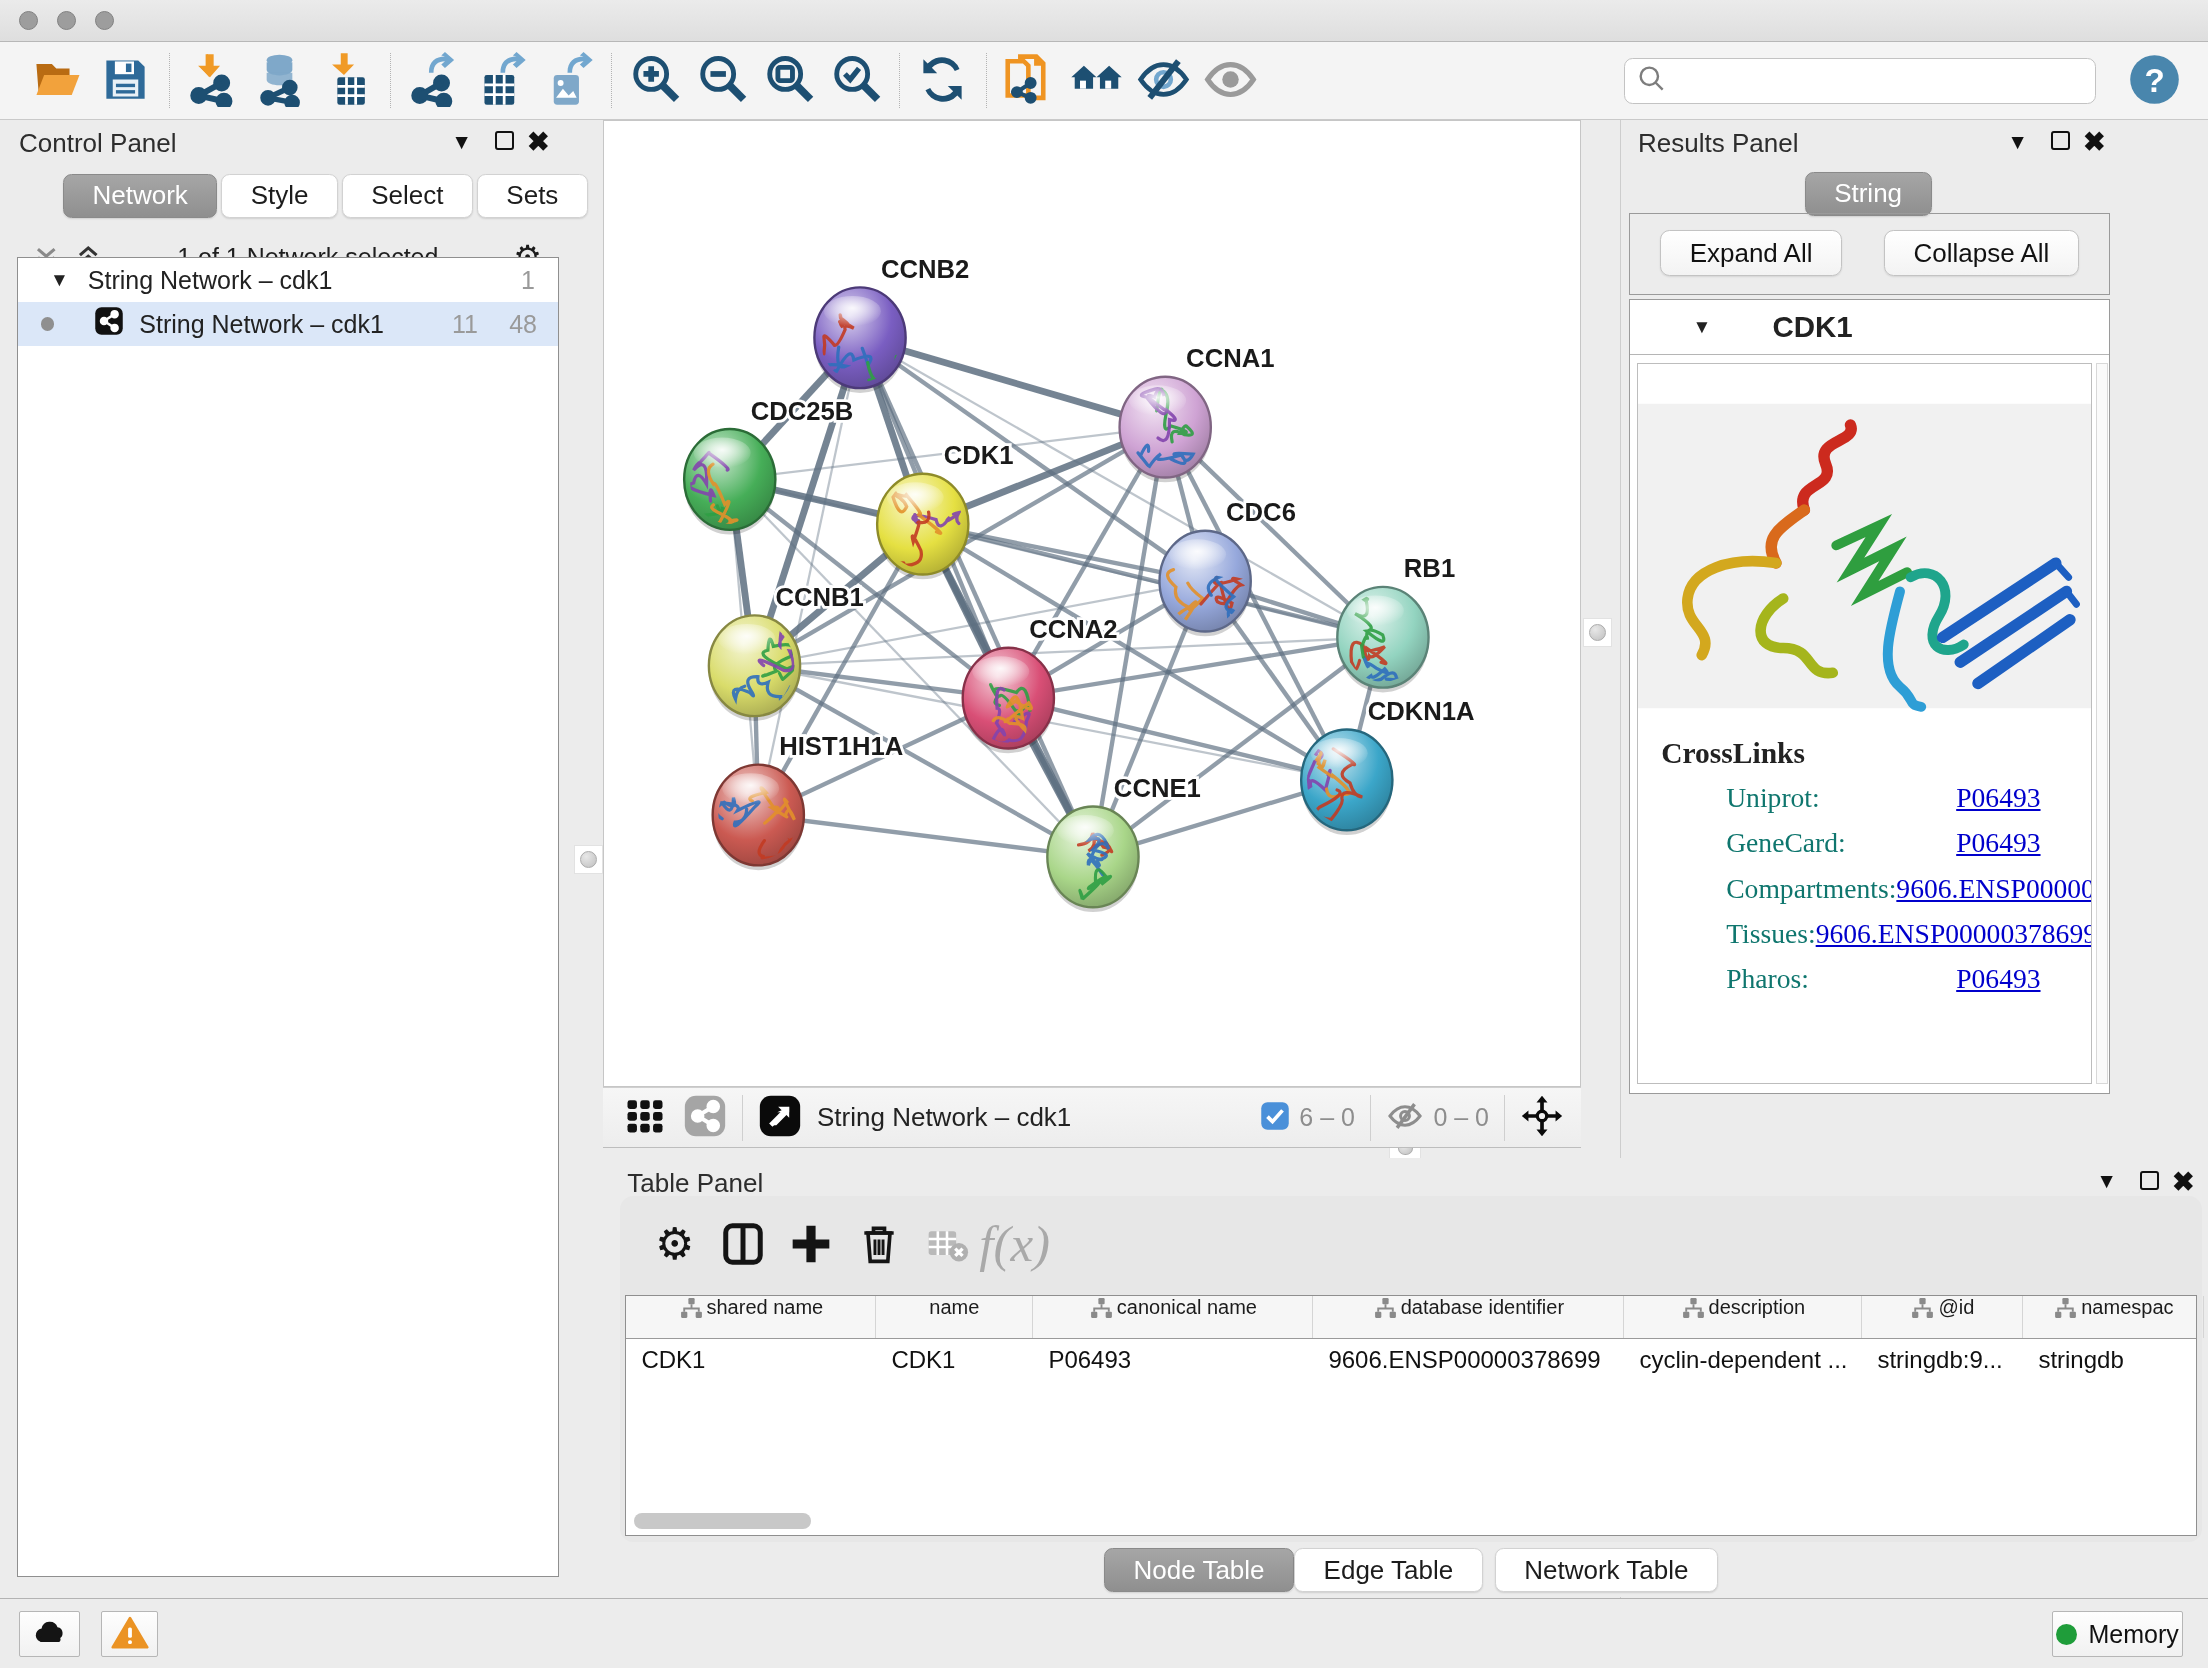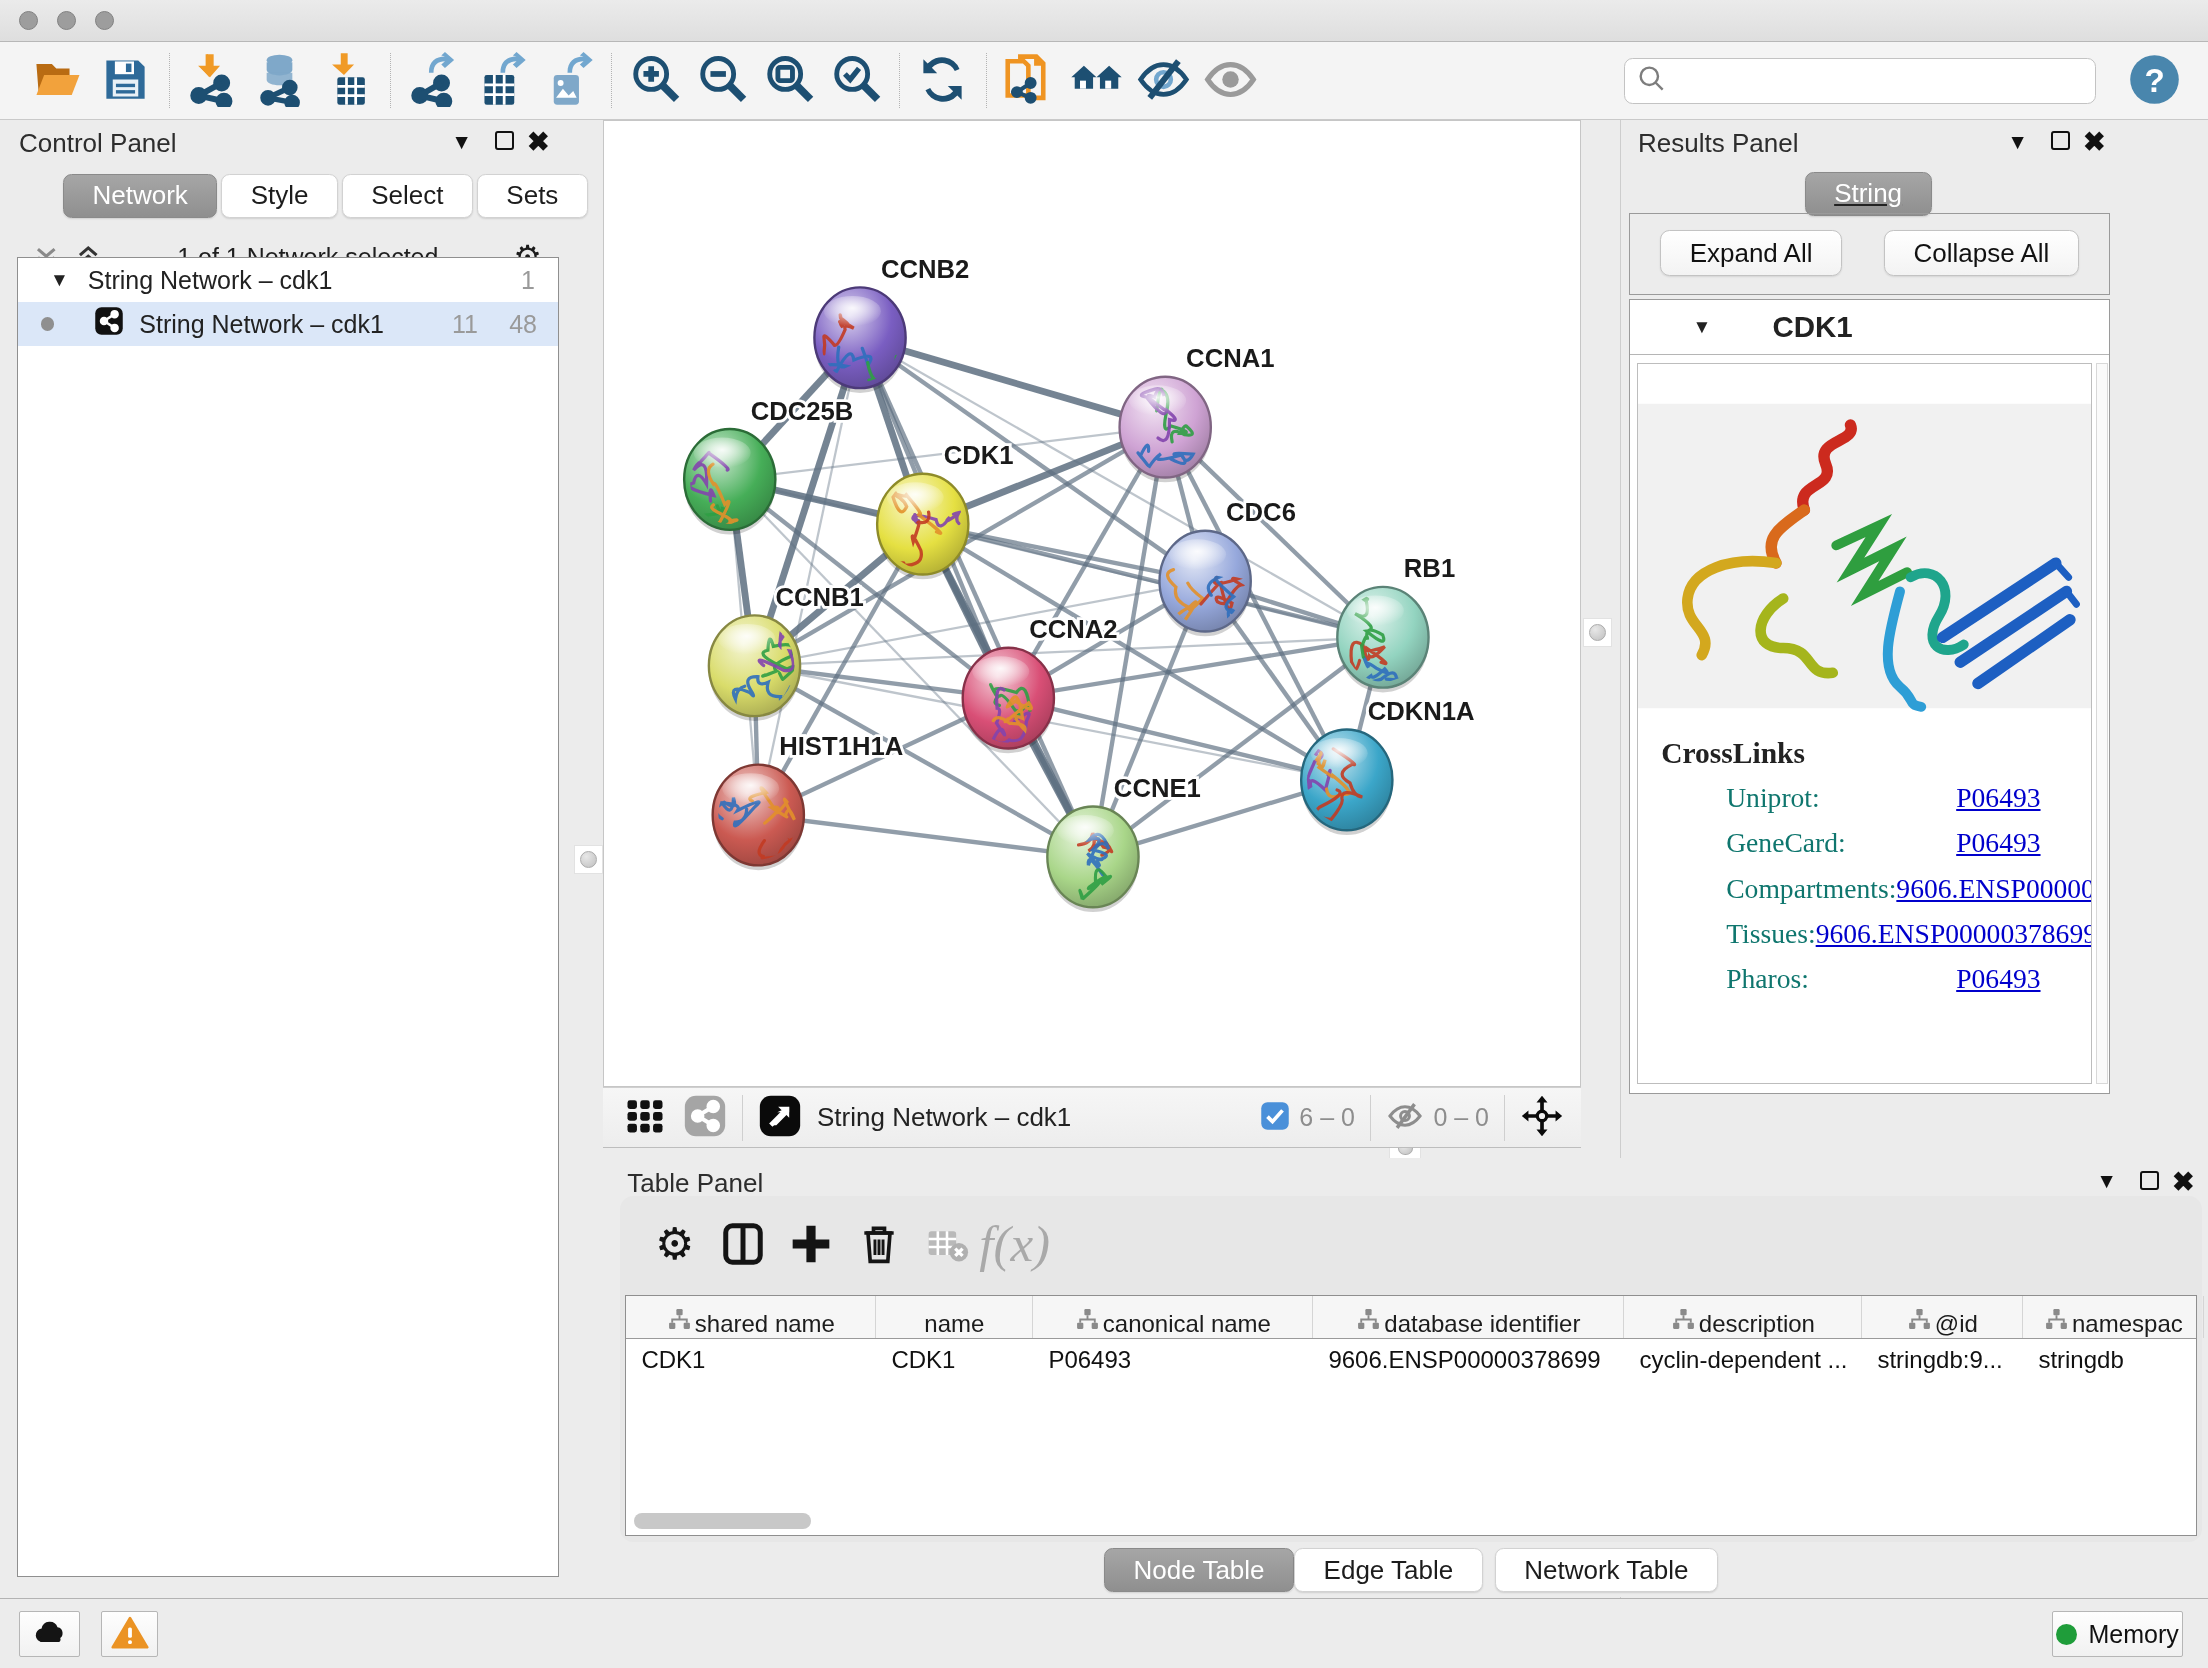--- a/index.html
+++ b/index.html
@@ -58,21 +58,21 @@
   .nb-count { font-size:25px; color:#8d8d8d; margin-left:9.5px; }
   .nb-title { font-size:26px; color:#222; margin-left:15px; }
 
   
   .grip { position:absolute; width:28.5px; height:28.5px; background:#fff; border:1px solid #e2e2e2;
     display:flex; align-items:center; justify-content:center; }
   .grip i { width:17px; height:17px; border-radius:50%; background:radial-gradient(circle at 35% 30%, #e8e8e8, #bfbfbf);
     border:1px solid #ababab; display:block; }
 
   
-  .results-panel { position:absolute; left:1620px; top:120px; width:499px; height:1478px; background:#ececec; border-left:1px solid #cdcdcd;text-decoration:underline; }
+  .results-panel { position:absolute; left:1620px; top:120px; width:499px; height:1478px; background:#ececec; border-left:1px solid #cdcdcd; }
   .rp-head { position:relative; height:44px; }
   .rp-tabwrap { display:flex; justify-content:center; margin-top:7.6px; }
   .rp-btnbox { position:absolute; left:7.6px; right:8.6px; top:93px; height:82px; border:1.9px solid #9a9a9a; }
   .rp-btn { height:46px; padding:0 28.5px; font-size:26px; background:linear-gradient(#ffffff,#f3f3f3);
     border:1.9px solid #c3c3c3; border-radius:9.5px; display:flex; align-items:center; color:#111;
     box-shadow:0 1px 1.9px rgba(0,0,0,.10); }
   .rp-section { position:absolute; left:7.6px; right:8.6px; top:179px; height:795px; border:1.9px solid #9a9a9a; background:#fff; }
   .rp-sec-head { height:55px; display:flex; align-items:center; border-bottom:1px solid #b5b5b5; }
   .rp-content { position:absolute; left:7.6px; right:17px; top:63px; bottom:9.5px; border:1px solid #bdbdbd; overflow:hidden; }
   .rp-scroll { position:absolute; right:1.9px; top:63px; bottom:9.5px; width:11.4px; background:#fafafa; border:1px solid #d8d8d8; }
@@ -83,21 +83,21 @@
   .xl-link { text-decoration:underline; }
 
   
   .table-panel { position:absolute; left:614px; top:1158px; width:1594px; height:439px; background:#ececec; }
   .tp-head { position:relative; height:38px; }
   .tp-container { position:absolute; left:5.7px; right:5.7px; top:38px; height:346px; background:#e7e7e7; border-radius:13.3px; }
   .tp-toolbar { height:95px; display:flex; align-items:center; padding-left:21px; }
   .tp-tool { width:68px; height:61px; display:flex; align-items:center; justify-content:center; }
   .table-box { position:absolute; left:5.7px; right:5.7px; top:99px; bottom:5.7px; background:#fff; border:1.9px solid #8f8f8f; }
   .thead { display:flex; height:43px; background:#f6f6f6; border-bottom:1.9px solid #9a9a9a; }
-  .th { display:flex; align-items:flex-end; justify-content:center; gap:3px; font-size:24px; color:#1c1c1c;
+  .th { display:flex; align-items:flex-start; justify-content:center; gap:3px; font-size:20px; color:#1c1c1c;
     border-right:1px solid #d5d5d5; overflow:hidden; white-space:nowrap; flex:0 0 auto; }
   .trow { display:flex; height:42px; }
   .td { display:flex; align-items:center; font-size:24px; color:#111; padding-left:15px;
     overflow:hidden; white-space:nowrap; flex:0 0 auto; }
   .tscroll { position:absolute; left:1.9px; right:1.9px; bottom:1.9px; height:23px; background:#fff; }
   .tscroll i { position:absolute; left:5.7px; top:2.9px; width:177px; height:16px; border-radius:8.6px; background:#c8c8c8; display:block; }
   .tp-tabs { position:absolute; left:0; right:0; top:390px; display:flex; justify-content:center; }
 
   
   .statusbar { position:absolute; left:0; top:1598px; width:2208px; height:70px; background:#ececec; border-top:1.9px solid #b3b3b3; }

